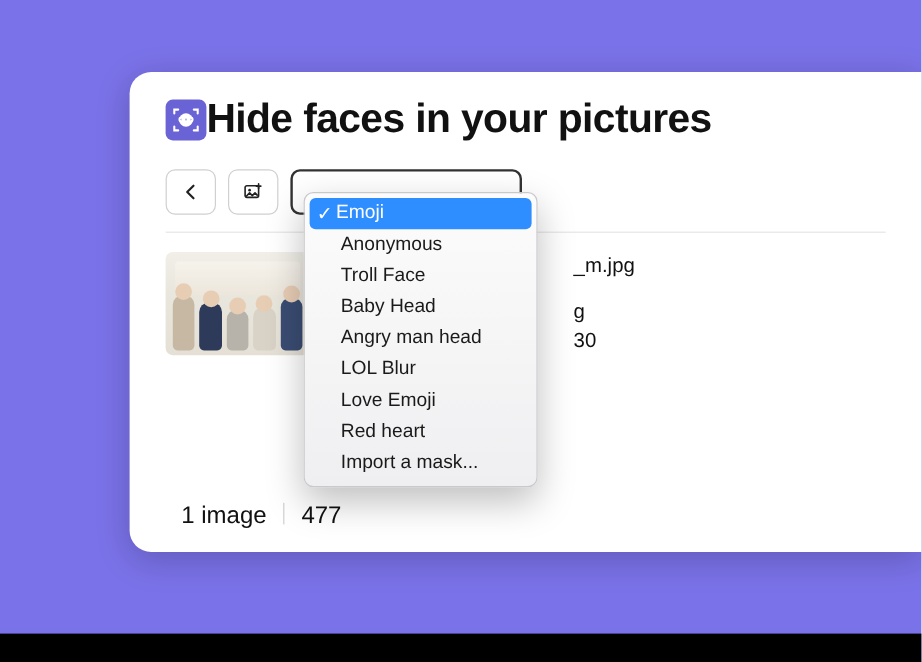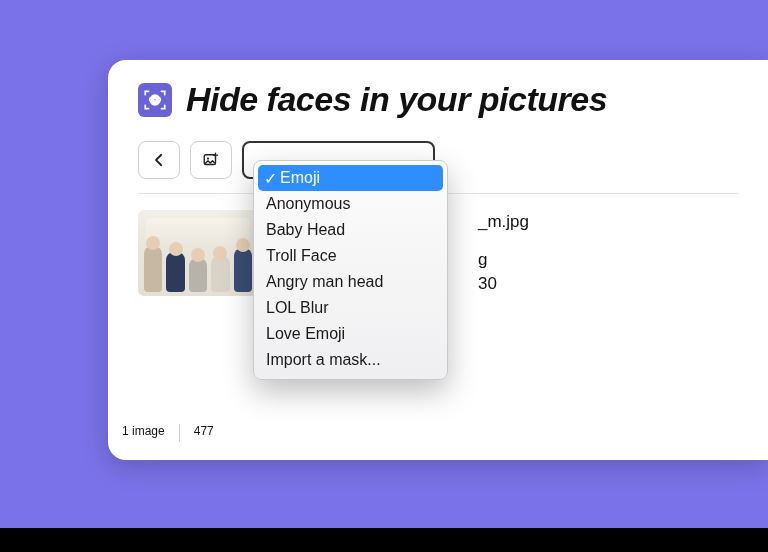--- a/index.html
+++ b/index.html
@@ -7,21 +7,21 @@
   .stage { position: relative; width: 768px; height: 552px; background: #7a72e8; }
   .card {
     position: absolute;
     left: 108px; top: 60px;
     width: 660px; height: 400px;
     background: #ffffff;
     border-radius: 18px 0 0 18px;
     box-shadow: 0 6px 28px rgba(0,0,0,.2);
     padding: 20px 30px 18px 30px;
   }
-  .header { display: flex; align-items: center; gap: 14px; font-style: italic; }
+  .header { display: flex; align-items: center; gap: 0; }
   .app-icon {
     width: 34px; height: 34px; border-radius: 6px;
     background: #6a63d6;
     display: flex; align-items: center; justify-content: center;
     color: #fff;
   }
   .app-icon svg { width: 26px; height: 26px; }
   .title { font-size: 34px; font-weight: 800; color: #111; letter-spacing: -0.5px; }
   .toolbar { display: flex; gap: 10px; margin-top: 22px; position: relative; }
   .btn {
@@ -50,21 +50,21 @@
   }
   .people { position:absolute; left:6px; right:6px; top:38px; bottom:4px; display:flex; gap:4px; align-items:flex-end; }
   .person { flex:1; background:#2e3a5a; border-radius:8px 8px 4px 4px; height:42px; position:relative; }
   .person::before{ content:""; position:absolute; top:-10px; left:50%; transform:translateX(-50%); width:14px; height:14px; border-radius:50%; background:#e8cdb5; }
   .person:nth-child(1){height:46px;background:#c6b8a2;}
   .person:nth-child(2){height:40px;background:#2e3a5a;}
   .person:nth-child(3){height:34px;background:#b7b3aa;}
   .person:nth-child(4){height:36px;background:#d8d3c6;}
   .person:nth-child(5){height:44px;background:#3a4d73;}
   .meta { font-size: 17px; line-height: 24px; color: #111; padding-left: 200px; }
-  .footer { position:absolute; left:14px; bottom:18px; display:flex; gap:14px; align-items:flex-start; font-size:12px; color:#111; }
+  .footer { position:absolute; left:43px; bottom:18px; display:flex; gap:14px; align-items:flex-start; font-size:20px; color:#111; }
   .footer .sep { width:1px; height:18px; background:#d0d0d0; }
   
   .dropdown {
     position: absolute;
     left: 253px; top: 160px;
     width: 195px;
     background: linear-gradient(180deg,#fcfcfc,#efeff1);
     border: 1px solid #c9c9cc;
     border-radius: 8px;
     box-shadow: 0 12px 30px rgba(0,0,0,.25);
@@ -73,21 +73,21 @@
   }
   .dd-item {
     display: flex; align-items: center;
     height: 26px; padding: 0 12px 0 26px;
     font-size: 16px; color: #1a1a1a; cursor: default;
     position: relative;
   }
   .dd-item.selected { background:#2f8eff; color:#fff; border-radius:5px; margin:0 4px; padding-left:22px; }
   .dd-item.selected .check { position:absolute; left:6px; }
   .dd-header { color:#9a9a9e; cursor: default; }
-  .dd-sub { padding-left: 12px; }
+  .dd-sub { padding-left: 30px; }
   .bottombar { position:absolute; left:0; right:0; bottom:0; height:24px; background:#000; }
 </style>
 </head>
 <body>
 
 <div class="stage">
   <div class="card">
     <div class="header">
       <div class="app-icon">
         <svg viewBox="0 0 24 24" fill="none" stroke="white" stroke-width="1.6">
@@ -147,33 +147,36 @@
 
   <div class="dropdown">
     <div class="dd-item selected">
       <span class="check">✓</span>
       <span>Emoji</span>
     </div>
     <div class="dd-item dd-sub">
       <span>Anonymous</span>
     </div>
     <div class="dd-item dd-sub">
-      <span>Baby Head</span>
+      <span>Troll Face</span>
     </div>
     <div class="dd-item dd-sub">
-      <span>Troll Face</span>
+      <span>Baby Head</span>
     </div>
     <div class="dd-item dd-sub">
       <span>Angry man head</span>
     </div>
     <div class="dd-item dd-sub">
       <span>LOL Blur</span>
     </div>
     <div class="dd-item dd-sub">
       <span>Love Emoji</span>
     </div>
     <div class="dd-item dd-sub">
+      <span>Red heart</span>
+    </div>
+    <div class="dd-item dd-sub">
       <span>Import a mask...</span>
     </div>
   </div>
 
   <div class="bottombar"></div>
 </div>
 
 </body></html>

